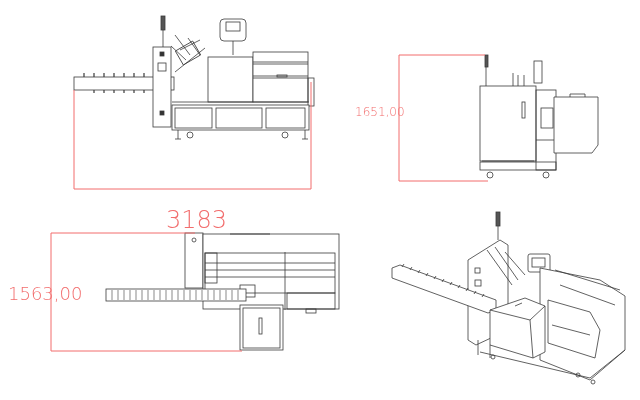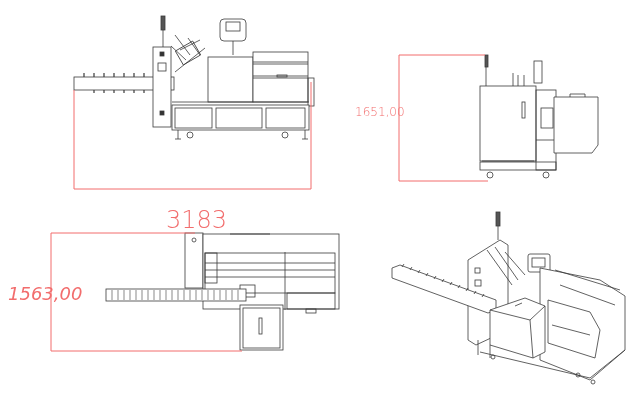--- a/index.html
+++ b/index.html
@@ -210,13 +210,13 @@
     <line x1="480" y1="352" x2="590" y2="378"></line>
     <line x1="590" y1="378" x2="625" y2="350"></line>
     <circle cx="493" cy="357" r="2"></circle>
       <circle cx="578" cy="375" r="2"></circle>
       <circle cx="593" cy="382" r="2"></circle>
   </g>
 </svg>
 
 <div class="dim-text" style="left:166px; top:172px; font-size:24px;margin-top:36px;">3183</div>
 <div class="dim-text" style="left:355px; top:106px; font-size:12px;">1651,00</div>
-<div class="dim-text" style="left:8px; top:285px; font-size:18px;font-style:italic;">1563,00</div>
+<div class="dim-text" style="left:8px; top:285px; font-size:18px;">1563,00</div>
 
 </body></html>

